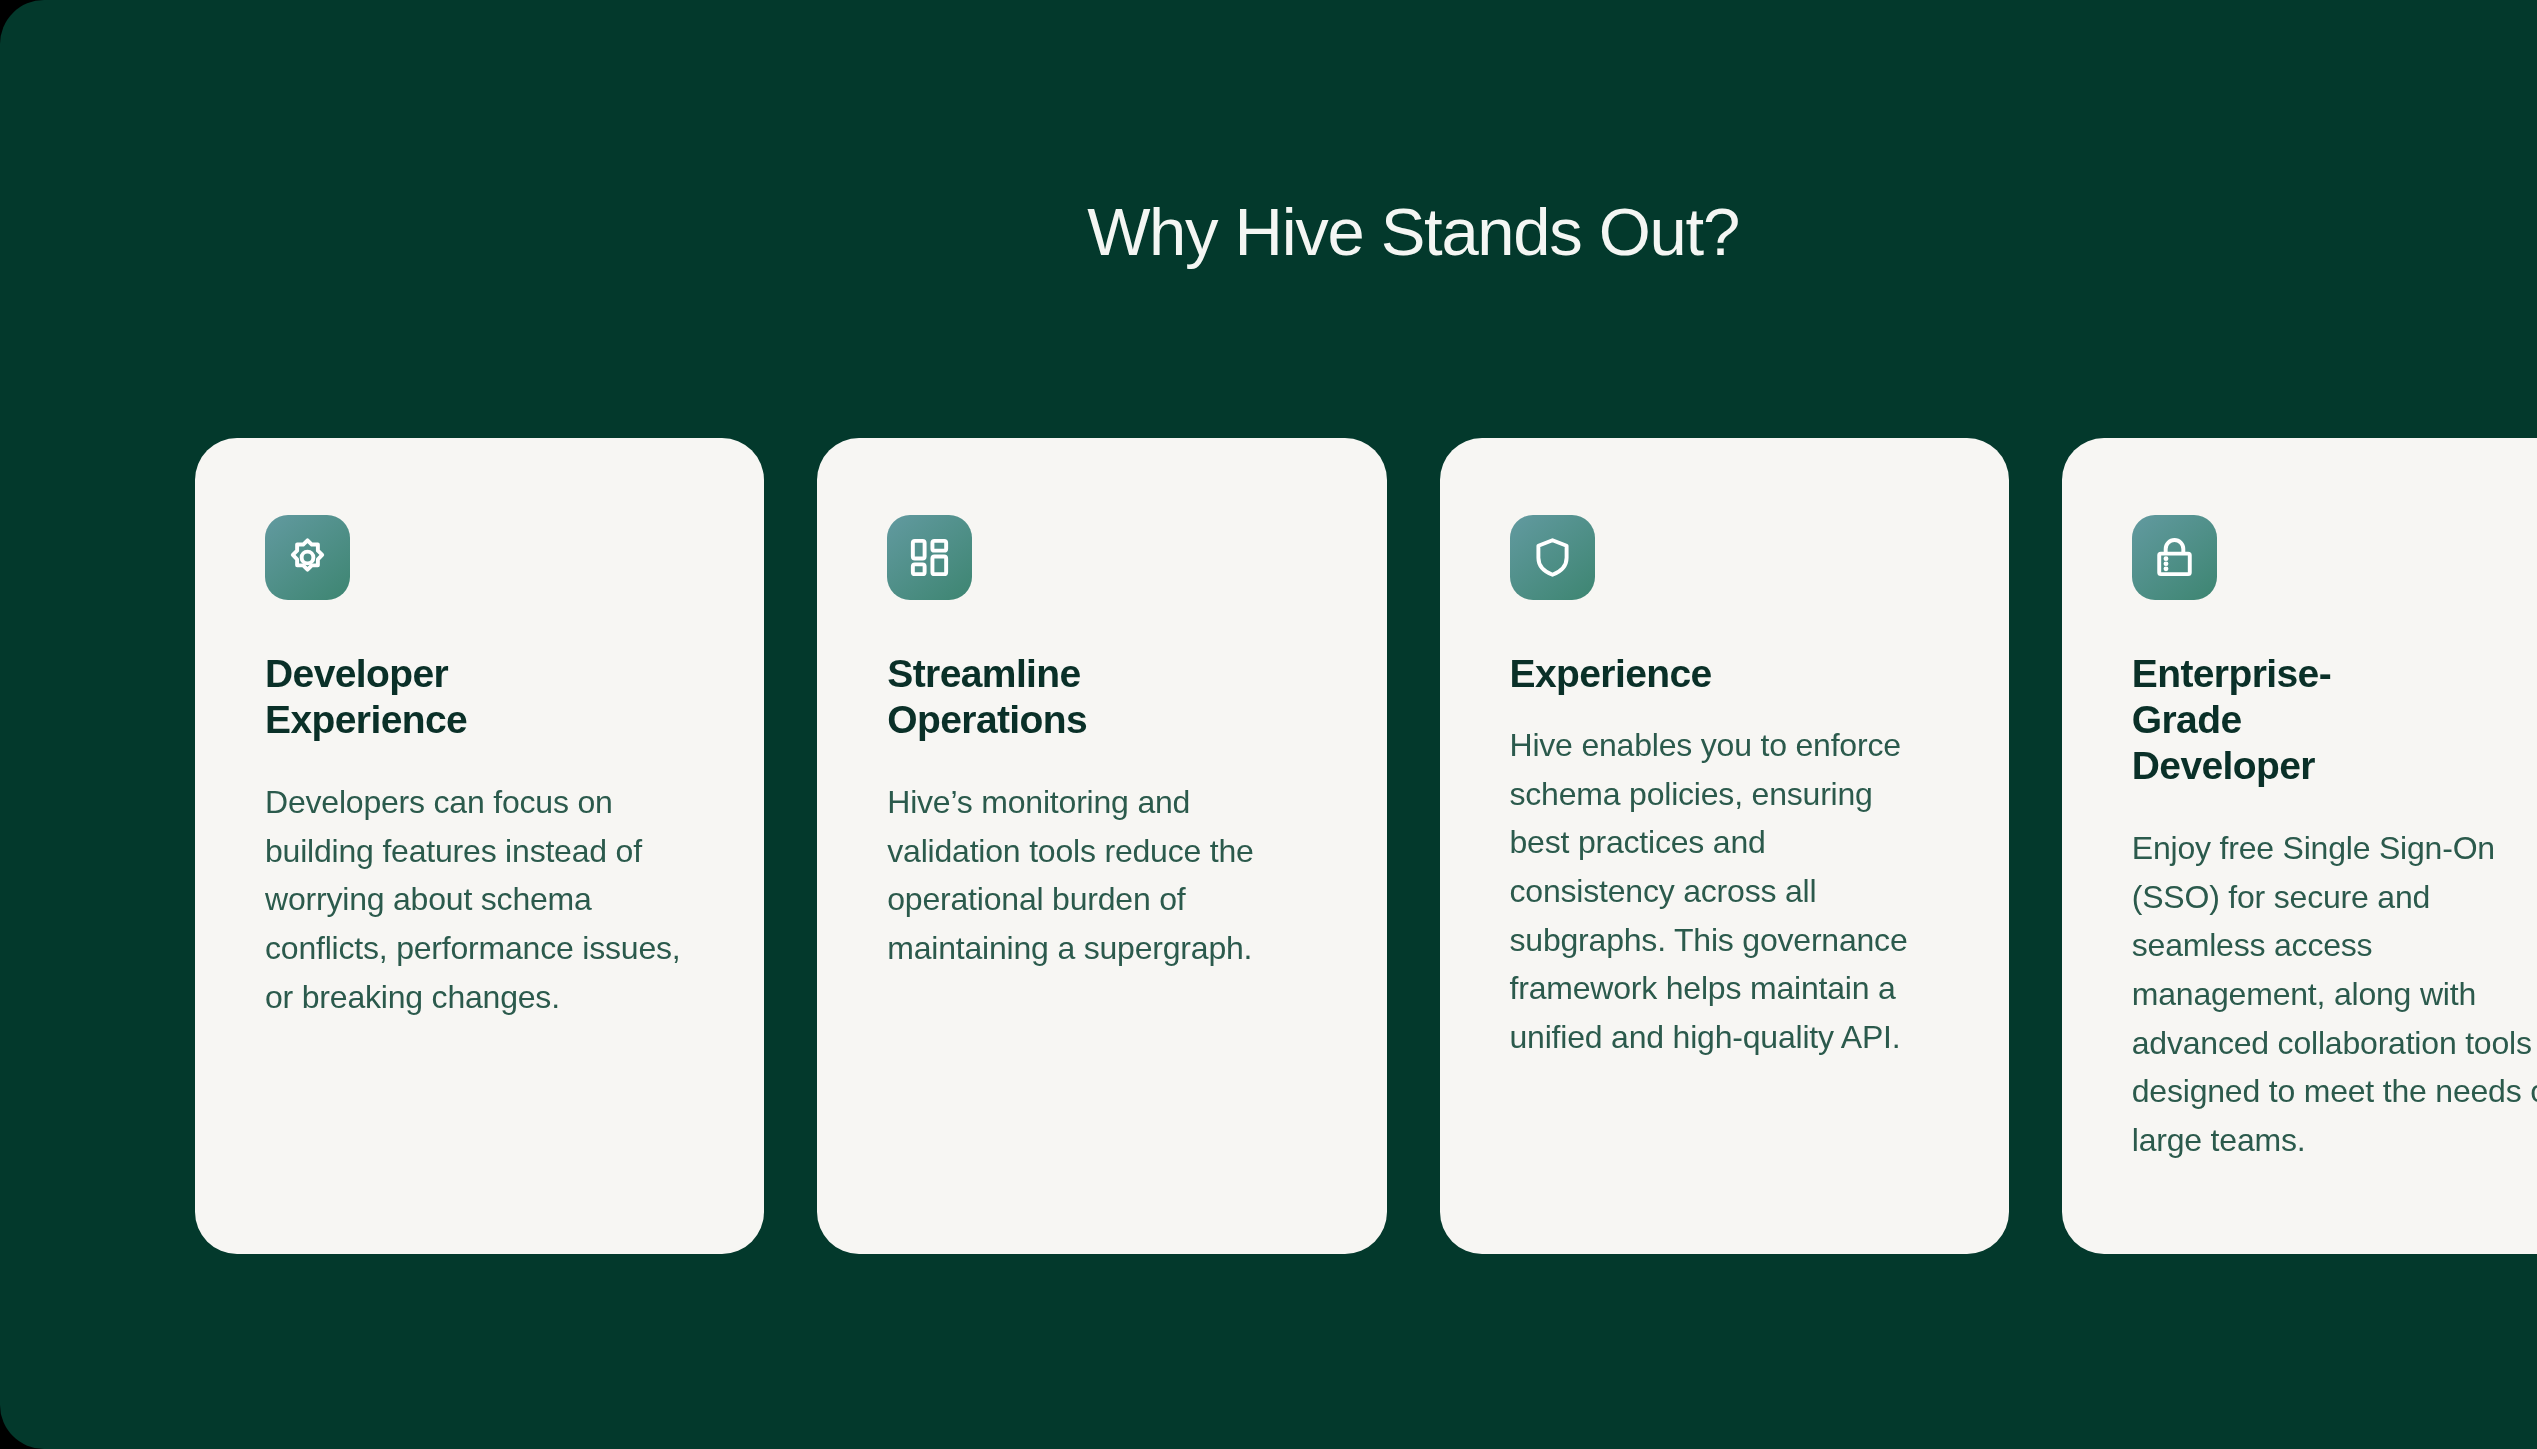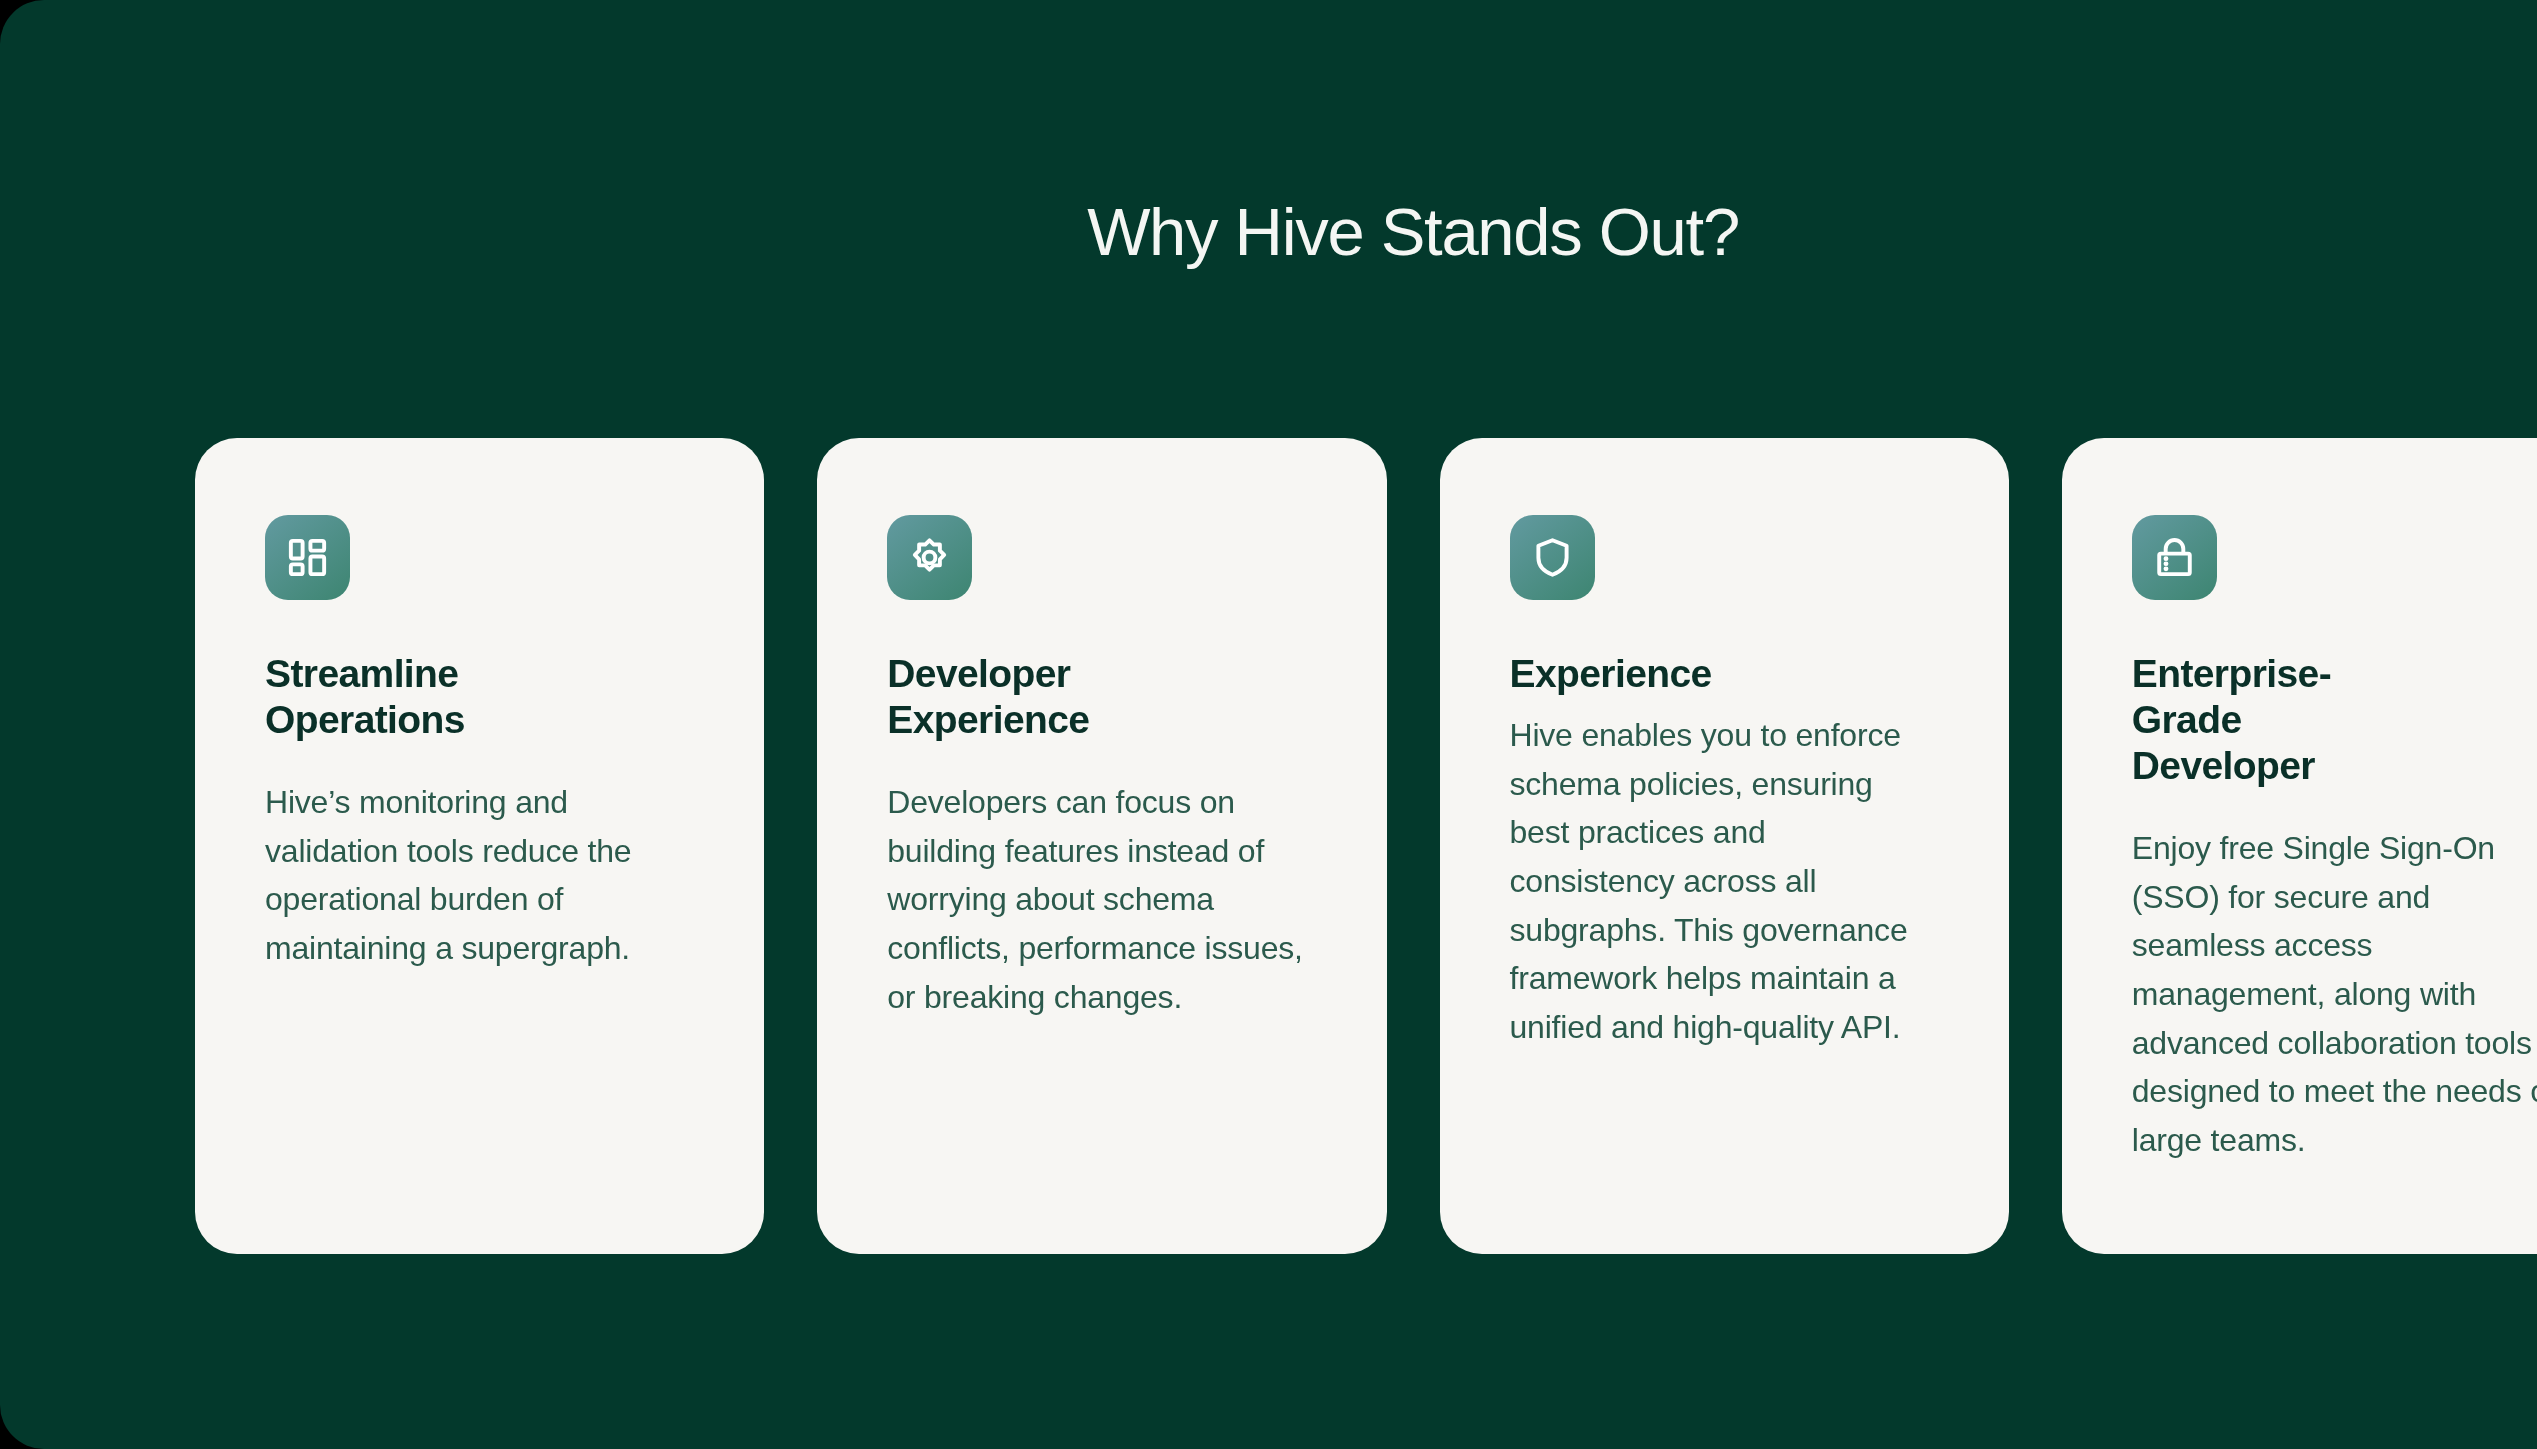--- a/index.html
+++ b/index.html
@@ -74,53 +74,53 @@
     max-width:9ch;
   }
   .card-body{
     margin-top:35px;
     color:var(--body-ink);
     font-size:32px;
     font-weight:400;
     line-height:1.52;
     letter-spacing:-0.2px;
   }
-  .card.compact .card-body{margin-top:14px;}
+  .card.compact .card-body{margin-top:24px;}
 </style>
 </head>
 <body>
 
 <div id="stage">
 
   <h1 id="section-title">Why Hive Stands Out?</h1>
 
   <div id="cards">
 
     <div class="card">
       <div class="tile">
+        <svg viewBox="0 0 24 24" fill="none" stroke="#ffffff" stroke-width="2" stroke-linecap="round" stroke-linejoin="round">
+          <circle cx="12" cy="12" r="3"></circle>
+          <path d="M12 3.2l2.2 2.2h3.1v3.1l2.2 2.2-2.2 2.2v3.1h-3.1L12 18.2 9.8 16H6.7v-3.1L4.5 10.7 6.7 8.5V5.4h3.1z"></path>
+        </svg>
+      </div>
+      <div class="card-title">Developer Experience</div>
+      <div class="card-body">Developers can focus on building features instead of worrying about schema conflicts, performance issues, or breaking changes.</div>
+    </div>
+
+    <div class="card">
+      <div class="tile">
         <svg viewBox="0 0 24 24" fill="none" stroke="#ffffff" stroke-width="2" stroke-linejoin="round">
           <rect x="3.5" y="3.5" width="6" height="9" rx="1"></rect>
           <rect x="13.5" y="3.5" width="7" height="5" rx="1"></rect>
           <rect x="13.5" y="11.5" width="7" height="9" rx="1"></rect>
           <rect x="3.5" y="15.5" width="6" height="5" rx="1"></rect>
         </svg>
       </div>
       <div class="card-title">Streamline Operations</div>
       <div class="card-body">Hive’s monitoring and validation tools reduce the operational burden of maintaining a supergraph.</div>
-    </div>
-
-    <div class="card">
-      <div class="tile">
-        <svg viewBox="0 0 24 24" fill="none" stroke="#ffffff" stroke-width="2" stroke-linecap="round" stroke-linejoin="round">
-          <circle cx="12" cy="12" r="3"></circle>
-          <path d="M12 3.2l2.2 2.2h3.1v3.1l2.2 2.2-2.2 2.2v3.1h-3.1L12 18.2 9.8 16H6.7v-3.1L4.5 10.7 6.7 8.5V5.4h3.1z"></path>
-        </svg>
-      </div>
-      <div class="card-title">Developer Experience</div>
-      <div class="card-body">Developers can focus on building features instead of worrying about schema conflicts, performance issues, or breaking changes.</div>
     </div>
 
     <div class="card compact">
       <div class="tile">
         <svg viewBox="0 0 24 24" fill="none" stroke="#ffffff" stroke-width="2" stroke-linecap="round" stroke-linejoin="round">
           <path d="M12 3.2 4.8 6v6.1c0 4.3 3 7.1 7.2 8.7 4.2-1.6 7.2-4.4 7.2-8.7V6z"></path>
         </svg>
       </div>
       <div class="card-title">Experience</div>
       <div class="card-body">Hive enables you to enforce schema policies, ensuring best practices and consistency across all subgraphs. This governance framework helps maintain a unified and high-quality API.</div>

